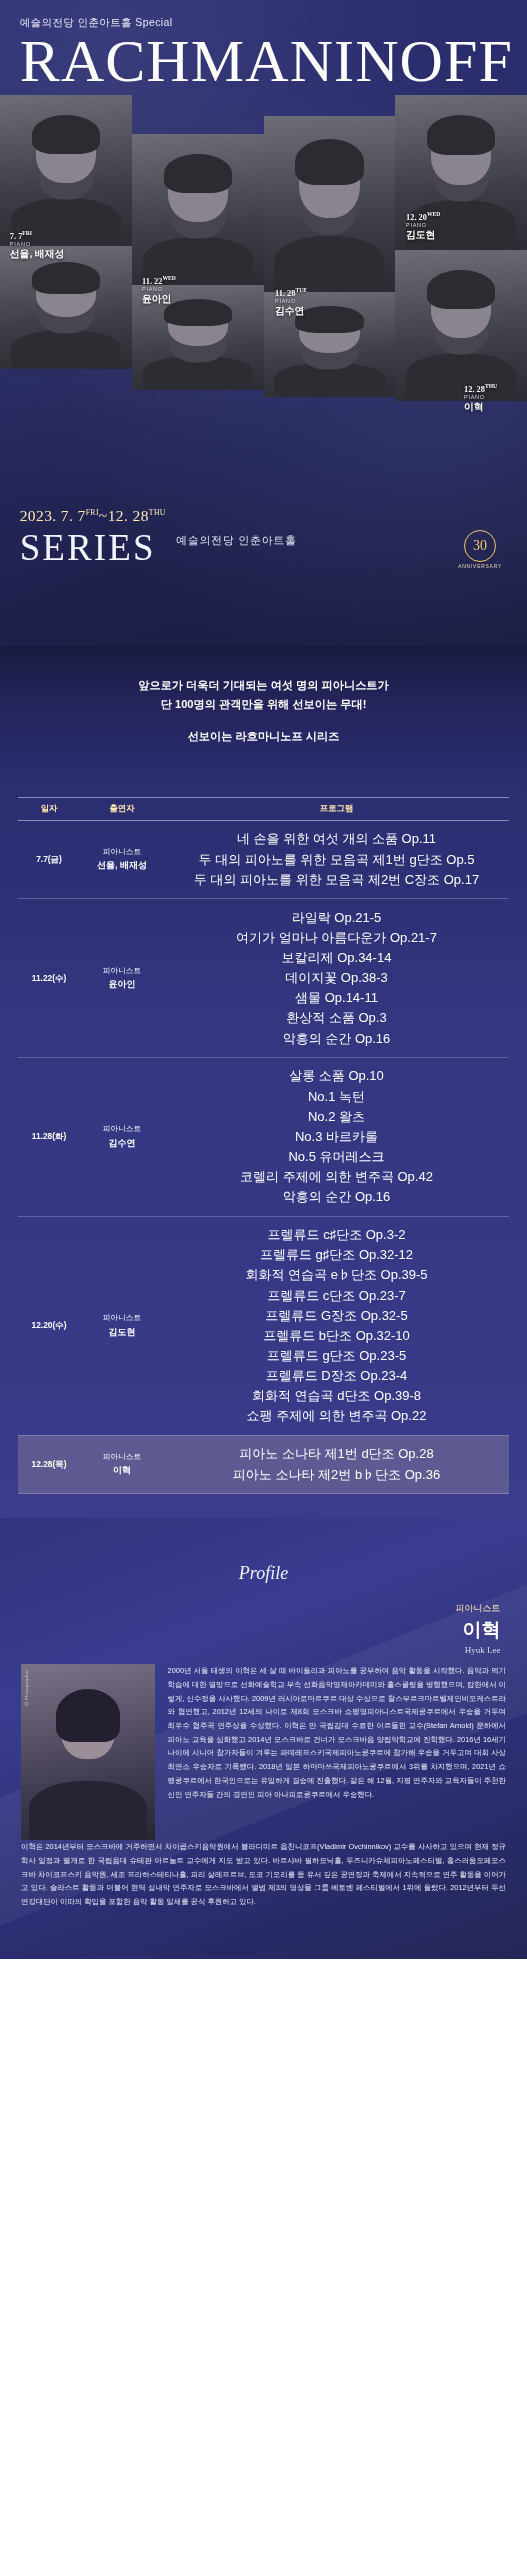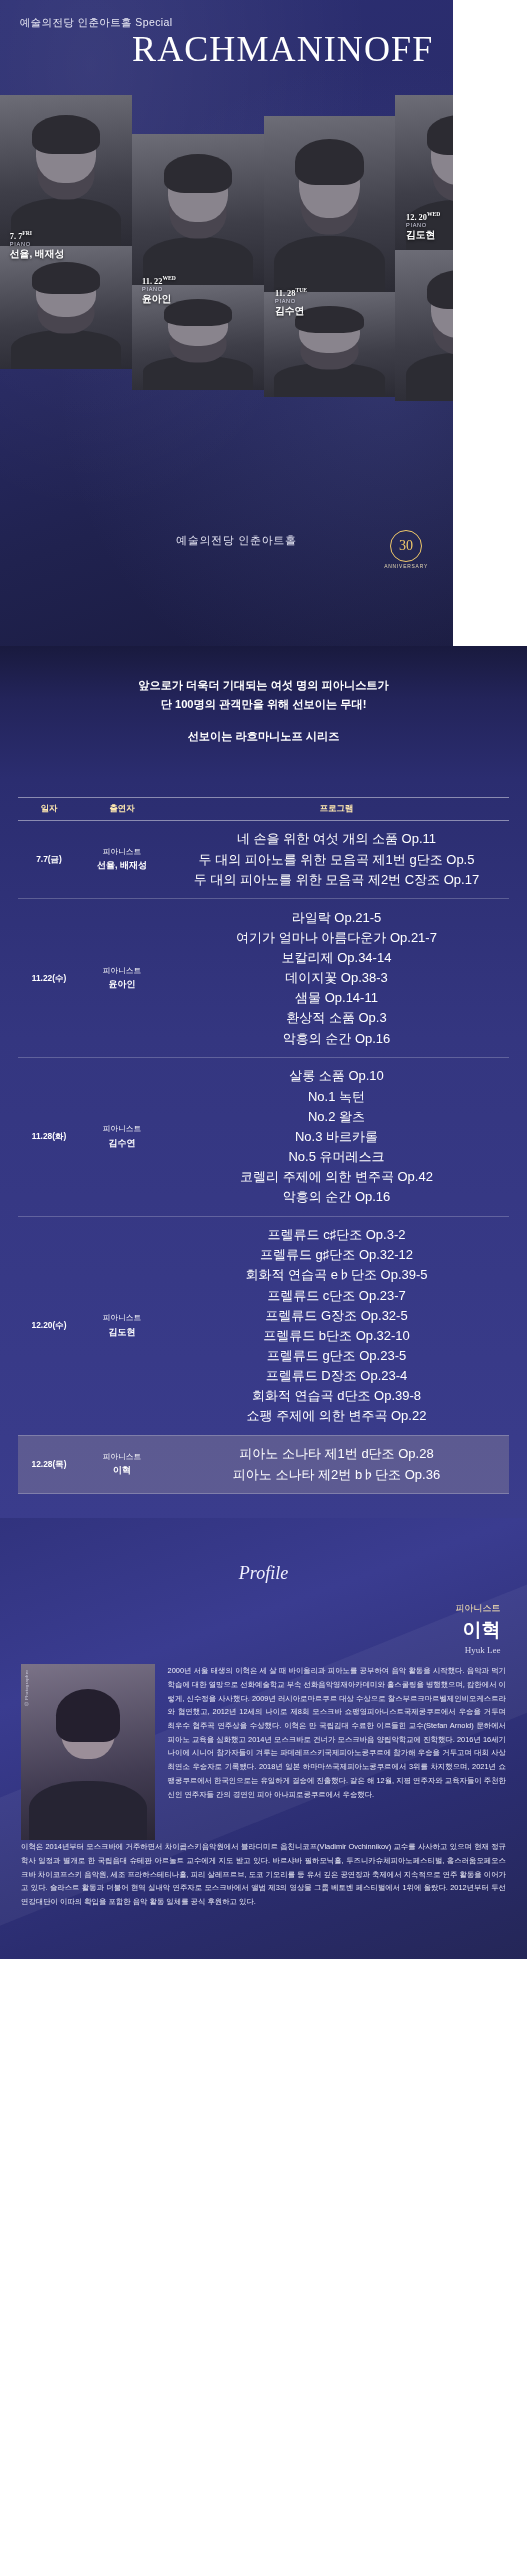--- a/index.html
+++ b/index.html
@@ -8,47 +8,46 @@
     margin: 0 auto;
     background: #ffffff;
     font-family: "Liberation Sans", sans-serif;
     color: #231f20;
   }
   .page { width: 527px; position: relative; overflow: hidden; }
 
   
   .hero {
     position: relative;
-    width: 453px;
+    width: 527px;
     height: 646px;
     background: linear-gradient(160deg, #2b2e73 0%, #2a2c6b 35%, #20224f 70%, #191a3e 100%);
     overflow: hidden;
     color: #fff;
   }
   .hero:after {
     content: "";
     position: absolute; inset: 0;
     background:
       radial-gradient(ellipse at 20% 10%, rgba(255,255,255,0.07), transparent 55%),
       radial-gradient(ellipse at 85% 60%, rgba(120,130,220,0.18), transparent 60%);
     pointer-events: none;
   }
   .hero-inner { position: relative; z-index: 3; padding: 15.5px 19.7px 0 19.7px; }
   .hero-sup {
     font-size: 10.5px; letter-spacing: 0.4px; color: #e8e8f5; margin-bottom: 2.8px;
   }
   .hero-title {
     font-family: "Liberation Serif", serif;
-    font-size: 36px;
+    font-size: 60px;
     line-height: .98;
     letter-spacing: 1.1px;
     font-weight: 400;
     color: #ffffff;
     margin-bottom: 4.2px;
-    text-align: right;
   }
 
   
   .photos {
     position: absolute;
     top: 95px; left: 0; width: 527px; height: 351px;
     z-index: 2;
   }
   .ph {
     position: absolute;
@@ -314,20 +313,26 @@
       <div class="ph-date"><span>12. 20</span><sup>WED</sup></div>
       <div class="ph-role">PIANO</div>
       <div class="ph-name">김도현</div>
     </div>
     <div class="ph-label lb5">
       <div class="ph-date"><span>12. 28</span><sup>THU</sup></div>
       <div class="ph-role">PIANO</div>
       <div class="ph-name">이혁</div>
     </div>
 
+    <div class="hero-foot">
+      <div class="hero-range">
+        <span>2023. 7. 7</span><sup>FRI</sup><span>~12. 28</span><sup>THU</sup>
+      </div>
+      <div class="hero-series">SERIES</div>
+    </div>
 
     <div class="hero-brand">예술의전당 인춘아트홀</div>
 
     <div class="anniv">
       <div class="ring">30</div>
       <div class="txt">ANNIVERSARY</div>
     </div>
   </div>
 
   <div class="intro">

